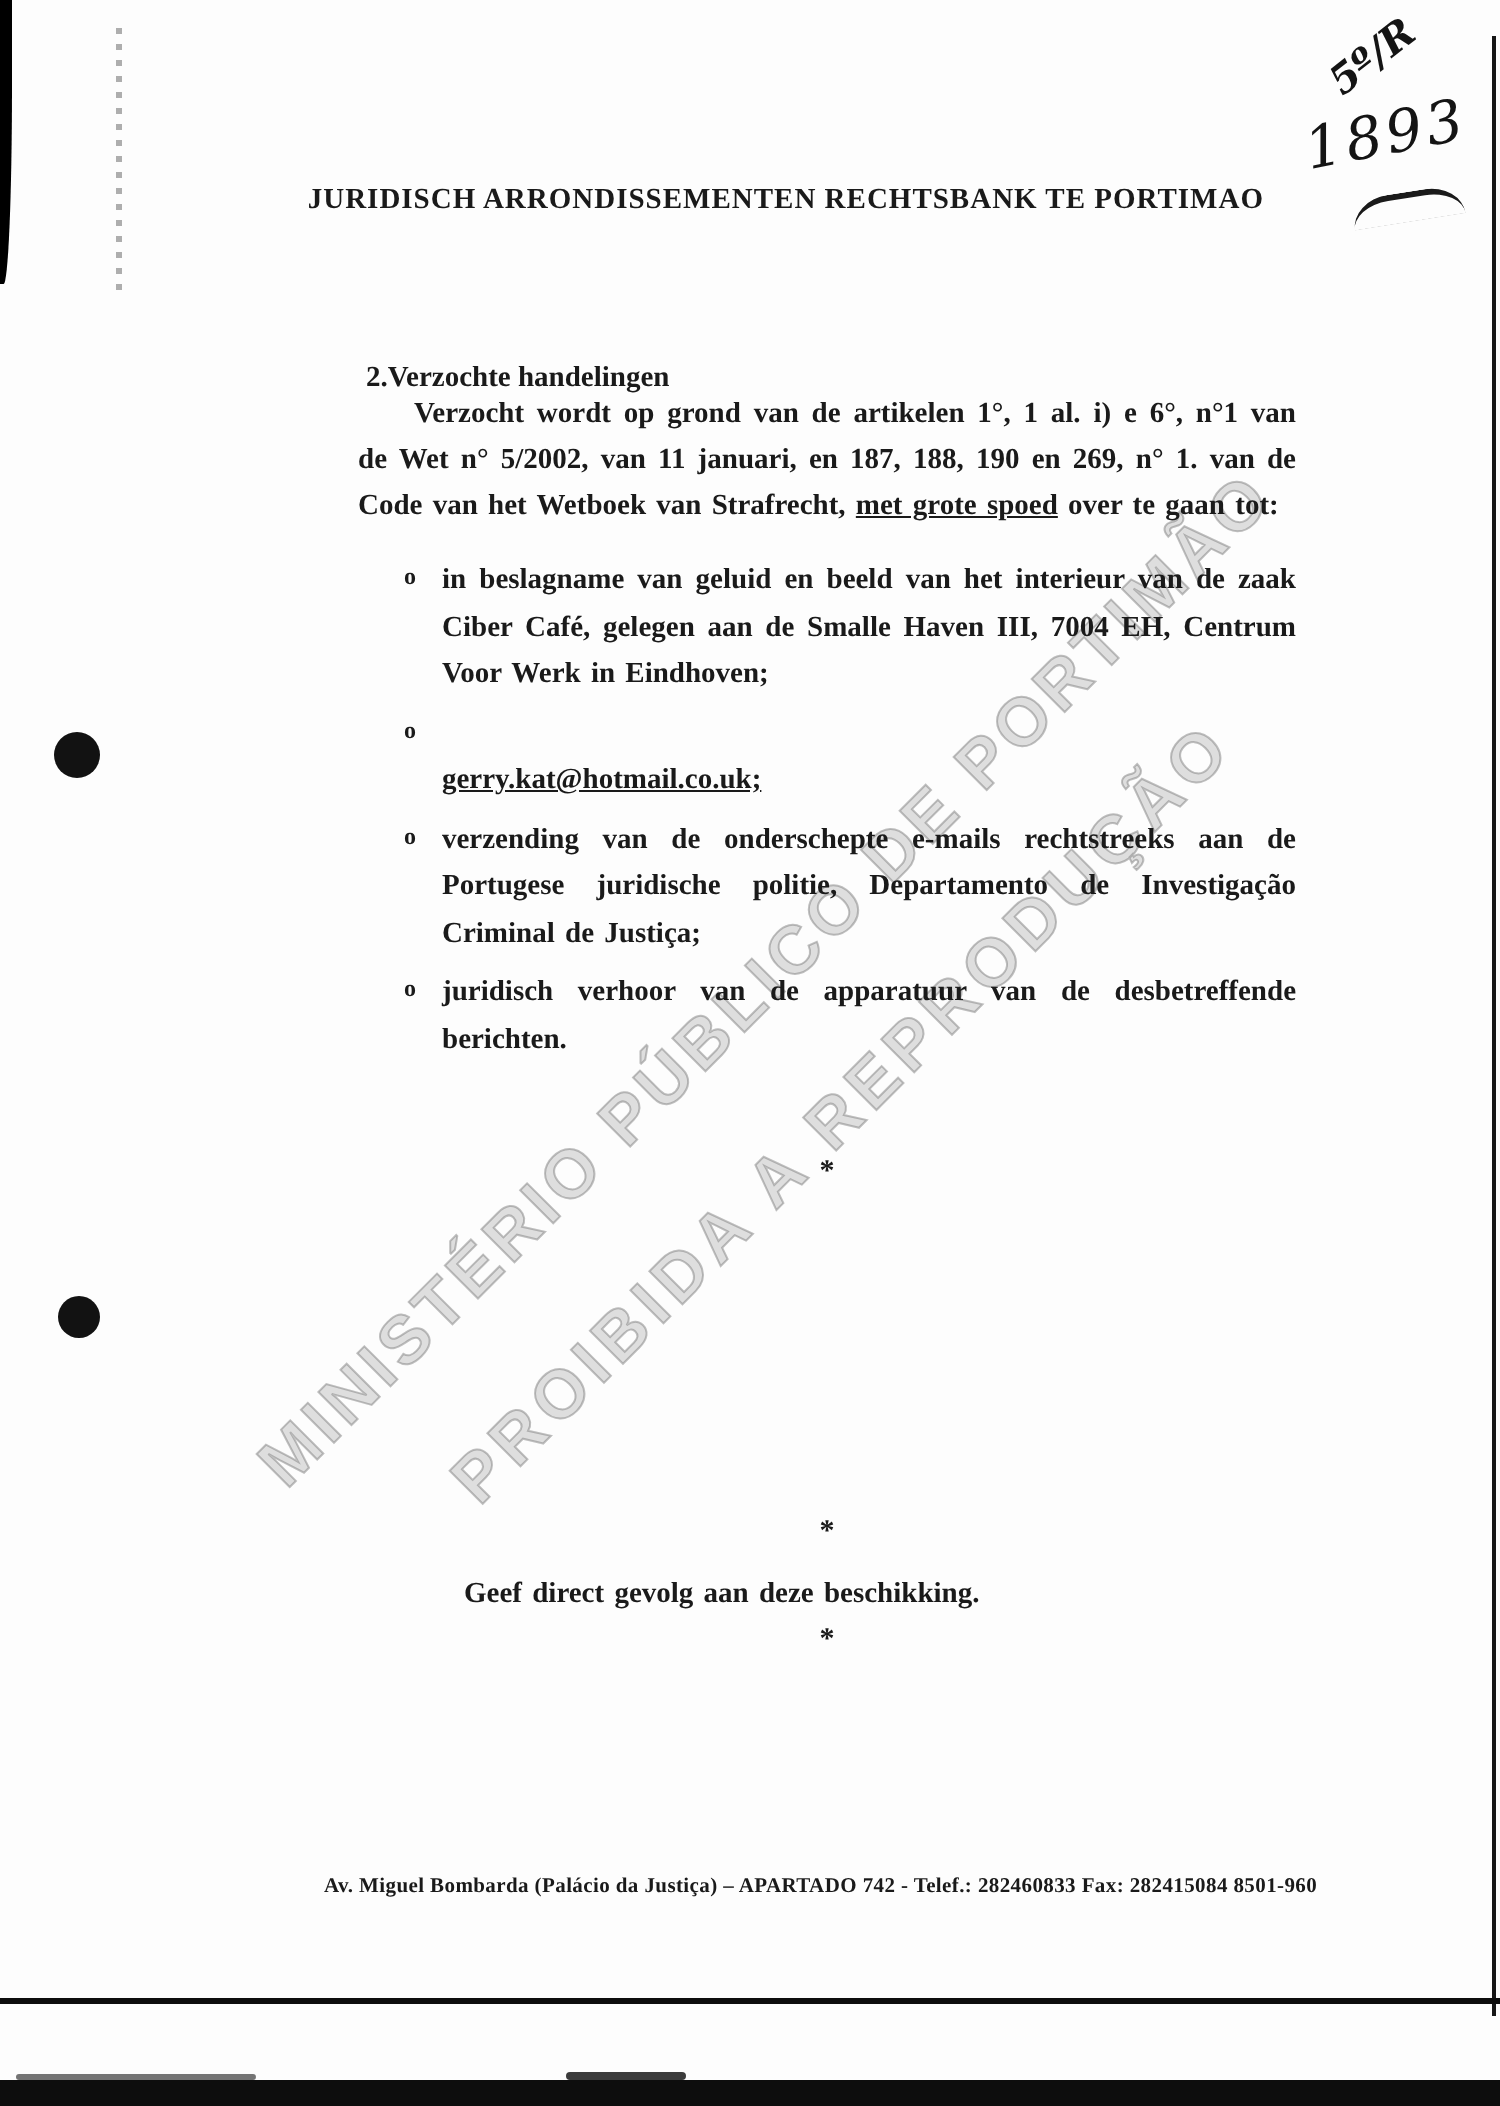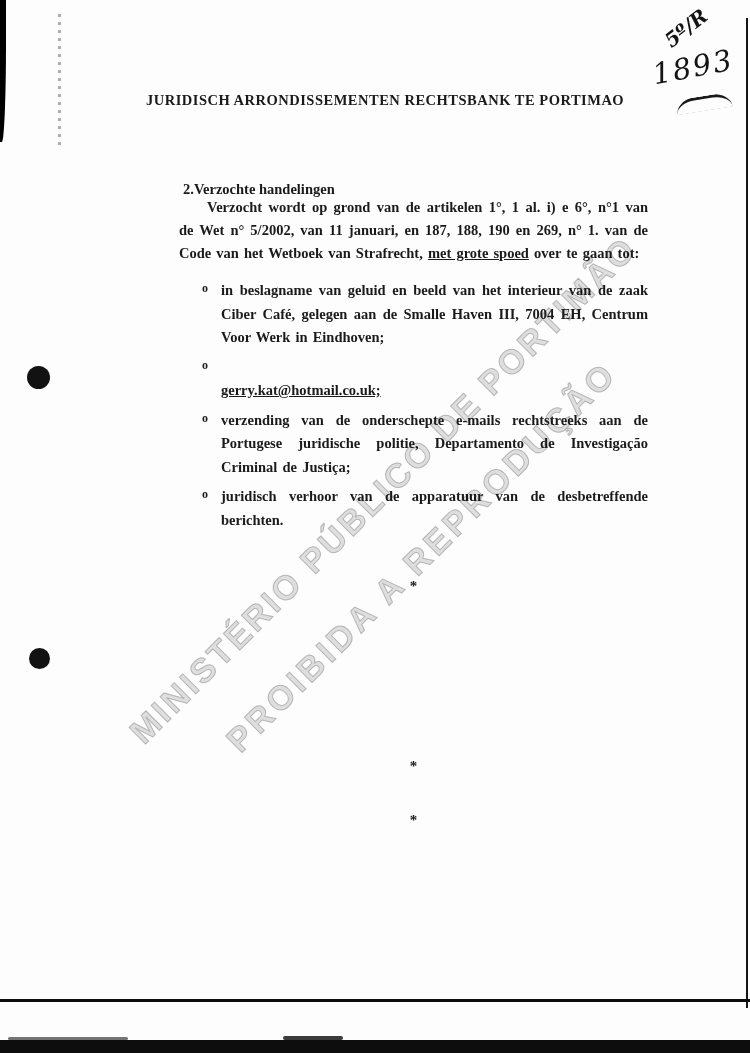--- a/index.html
+++ b/index.html
@@ -15,21 +15,21 @@
     font-family:"Liberation Sans","DejaVu Sans",sans-serif;
     color:rgba(145,145,145,0.28);
     -webkit-text-stroke:1px rgba(115,115,115,0.45);
     transform:rotate(-45deg); transform-origin:center; text-align:center;
   }
   .wm1 { left:45px; top:499px; width:620px; font-size:34px; letter-spacing:3px; }
   .wm2 { left:165px; top:564px; width:460px; font-size:34px; letter-spacing:4px; }
   
   .txt { position:absolute; z-index:2; margin:0;font-weight:bold; }
   .title {
-    left:146px; top:92px; width:500px; text-align:left;
+    left:132px; top:92px; width:500px; text-align:right;
     font-weight:bold; font-size:14.5px; letter-spacing:0.5px;
   }
   .heading { left:183px; top:145px; font-weight:bold; font-size:14.5px;margin-top:36px; }
   .para {
     left:179px; width:469px; font-size:14.5px; line-height:23.2px;
     text-align:justify; word-spacing:1.5px;
   }
   .para1 { top:196px; text-indent:28px; }
   .para2 { top:605px; text-indent:48px; }
   .para3 { top:709px; text-indent:55px; }
@@ -111,18 +111,20 @@
       <span class="marker">o</span>
       <span class="btext">juridisch verhoor van de apparatuur van de desbetreffende berichten.</span>
     </div>
   </div>
 
   <div class="txt sep sep1">*</div>
 
 
   <div class="txt sep sep2">*</div>
 
+  <p class="txt para para4">Geef direct gevolg aan deze beschikking.</p>
 
   <div class="txt sep sep3">*</div>
 
 
+  <div class="txt footer">Av. Miguel Bombarda (Palácio da Justiça) – APARTADO 742 -  Telef.: 282460833  Fax: 282415084  8501-960</div>
 
 </div>
 
 </body></html>

